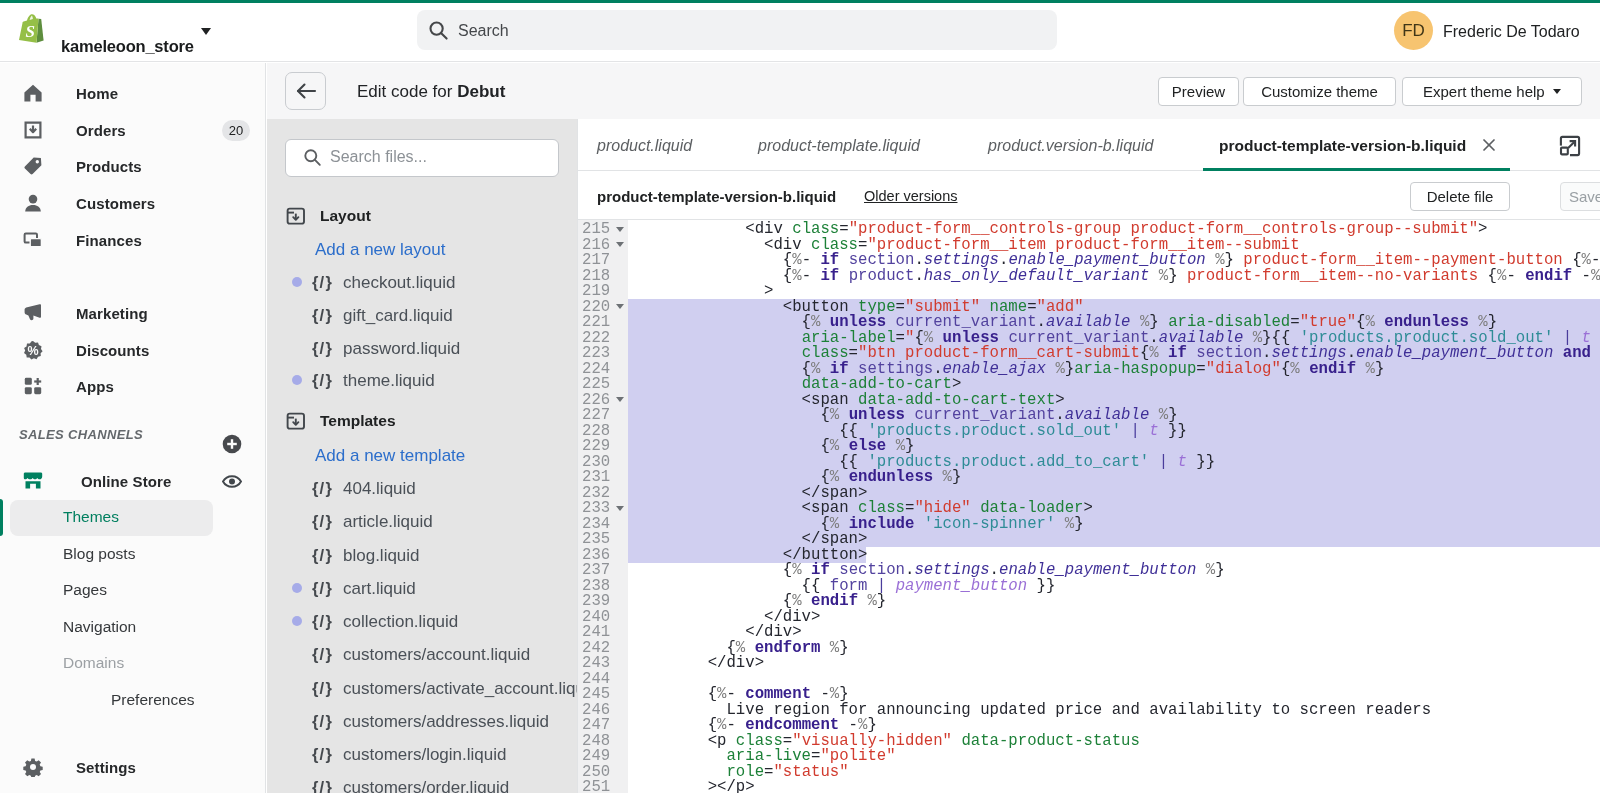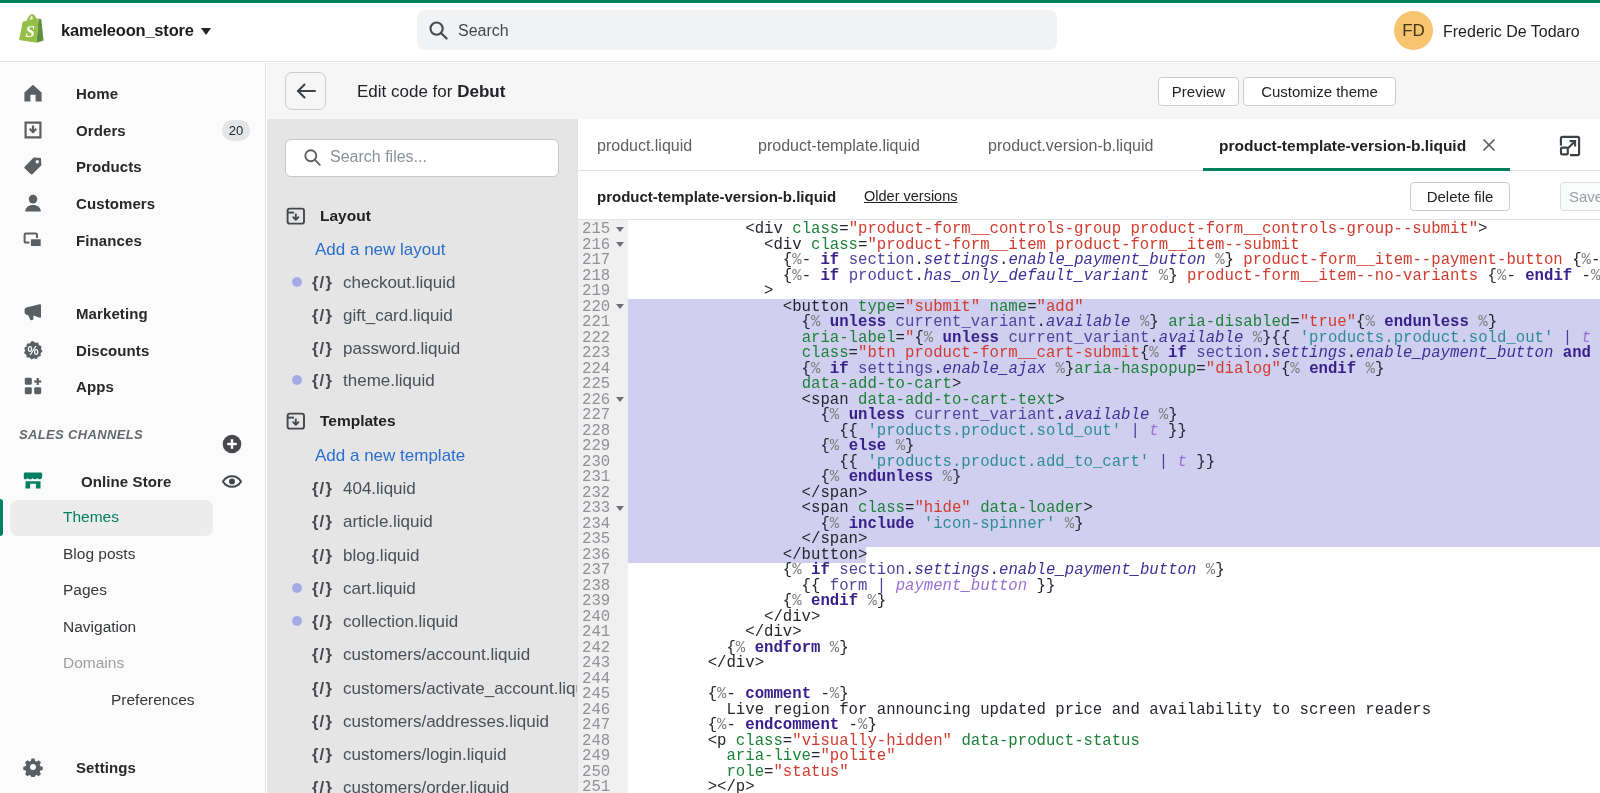--- a/index.html
+++ b/index.html
@@ -4,21 +4,21 @@
 <style>
 * { margin:0; padding:0; box-sizing:border-box; }
 html,body { width:1600px; height:793px; overflow:hidden; background:#fff;
   font-family:"Liberation Sans", sans-serif; -webkit-font-smoothing:antialiased; }
 .app { position:relative; width:1600px; height:793px; overflow:hidden; }
 .abs { position:absolute; }
 
 
 .greenbar { left:0; top:0; width:1600px; height:3px; background:#008060; }
 .topbar { left:0; top:3px; width:1600px; height:59px; background:#fff; border-bottom:1px solid #e3e4e6; }
-.storename { left:61px; top:21px; font-size:16.5px; font-weight:bold; color:#1a1c1d; letter-spacing:-.2px; }
+.storename { left:61px; top:37px; font-size:16.5px; font-weight:bold; color:#1a1c1d; letter-spacing:-.2px; }
 .caret { width:0; height:0; border-left:5.5px solid transparent; border-right:5.5px solid transparent; border-top:7px solid #202223; }
 .searchbox { left:417px; top:10px; width:640px; height:40px; background:#f1f2f3; border-radius:8px; }
 .searchtxt { left:458px; top:22px; font-size:16px; color:#44474a; }
 .avatar { left:1394px; top:11px; width:39px; height:39px; border-radius:50%; background:#f7c470;
   display:flex; align-items:center; justify-content:center; font-size:17px; color:#413617;}
 .username { left:1443px; top:23px; font-size:16px; color:#202223; }
 
 
 .sidebar { left:0; top:63px; width:266px; height:730px; background:#fbfbfb; border-right:1px solid #e1e3e5; }
 .navrow { position:absolute; left:0; width:266px; height:36px; display:flex; align-items:center; }
@@ -46,21 +46,21 @@
 .sftxt { left:330px; top:148px; font-size:16px; color:#8c9196; }
 .treehdr { position:absolute; left:320px; font-size:15.5px; font-weight:bold; color:#202223; }
 .treelink { position:absolute; left:315px; font-size:17px; color:#2c6ecb; }
 .treeitem { position:absolute; left:343px; font-size:17px; color:#4a5057; white-space:nowrap; }
 .braces { position:absolute; left:312px; font-size:16.5px; color:#45494e; letter-spacing:1.2px; font-weight:bold;}
 .dot { position:absolute; left:292px; width:10px; height:10px; border-radius:50%; background:#a6abe8; }
 .fldr { position:absolute; left:18px; width:22px; height:22px; }
 
 
 .tabbar { left:578px; top:119px; width:1022px; height:52px; background:#fff; border-bottom:1px solid #e1e3e5; }
-.tab { position:absolute; top:18px; font-size:16px; color:#5c5f62; }
+.tab { position:absolute; top:18px; font-size:16px; color:#5c5f62;font-style:italic; }
 .tabactive { position:absolute; top:18px; font-size:15.5px; color:#202223; font-weight:bold; }
 .tabline { position:absolute; left:625px; top:49px; width:307px; height:3px; background:#008060; }
 .filehdr { left:578px; top:171px; width:1022px; height:49px; background:#fff; border-bottom:1px solid #e1e3e5; }
 .fname { position:absolute; left:19px; top:17px; font-size:15px; font-weight:bold; color:#202223; }
 .older { position:absolute; left:286px; top:17px; font-size:14.5px; color:#202223; text-decoration:underline; }
 
 
 .editor { left:578px; top:220px; width:1022px; height:573px; background:#fff; overflow:hidden; }
 .gutbg { position:absolute; left:0; top:0; width:50px; height:573px; background:#f0f0f1; }
 .sel1 { position:absolute; left:50px; top:79px; width:972px; height:248px; background:#d0cff0; }
@@ -201,20 +201,21 @@
 
   <div class="abs backbtn">
       <svg width="22" height="18" viewBox="0 0 22 18" style="">
         <line x1="3" y1="9" x2="20" y2="9" stroke="#3f4347" stroke-width="2.1" stroke-linecap="round"></line>
         <polyline points="9.5,2.5 3,9 9.5,15.5" fill="none" stroke="#3f4347" stroke-width="2.1" stroke-linecap="round" stroke-linejoin="round"></polyline>
       </svg>
     </div>
   <div class="abs pagetitle">Edit code for <b>Debut</b></div>
   <div class="abs btn" style="left:1158px; top:77px; width:81px;">Preview</div>
   <div class="abs btn" style="left:1243px; top:77px; width:153px;">Customize theme</div>
+  <div class="abs btn" style="left:1402px; top:77px; width:180px;">Expert theme help&nbsp;&nbsp;<span class="caret" style="border-top-width:5px;border-left-width:4.5px;border-right-width:4.5px;"></span></div>
 
   <div class="abs filecol">
       <div class="fldr" style="top:86px;"><svg width="22" height="22" viewBox="0 0 22 22" style="">
           <rect x="2.6" y="3.6" width="16.4" height="15" rx="2.2" fill="none" stroke="#42474c" stroke-width="1.9"></rect>
           <line x1="2.6" y1="7.6" x2="9" y2="7.6" stroke="#42474c" stroke-width="1.9"></line>
           <line x1="10.8" y1="8.6" x2="10.8" y2="14.4" stroke="#42474c" stroke-width="1.9"></line>
           <polyline points="8.2,12.2 10.8,14.8 13.4,12.2" fill="none" stroke="#42474c" stroke-width="1.9" stroke-linejoin="round" stroke-linecap="round"></polyline>
         </svg></div>
 <div class="treehdr" style="top:88px; left:53px;">Layout</div>
 <div class="treelink" style="top:121px; left:48px;">Add a new layout</div>

